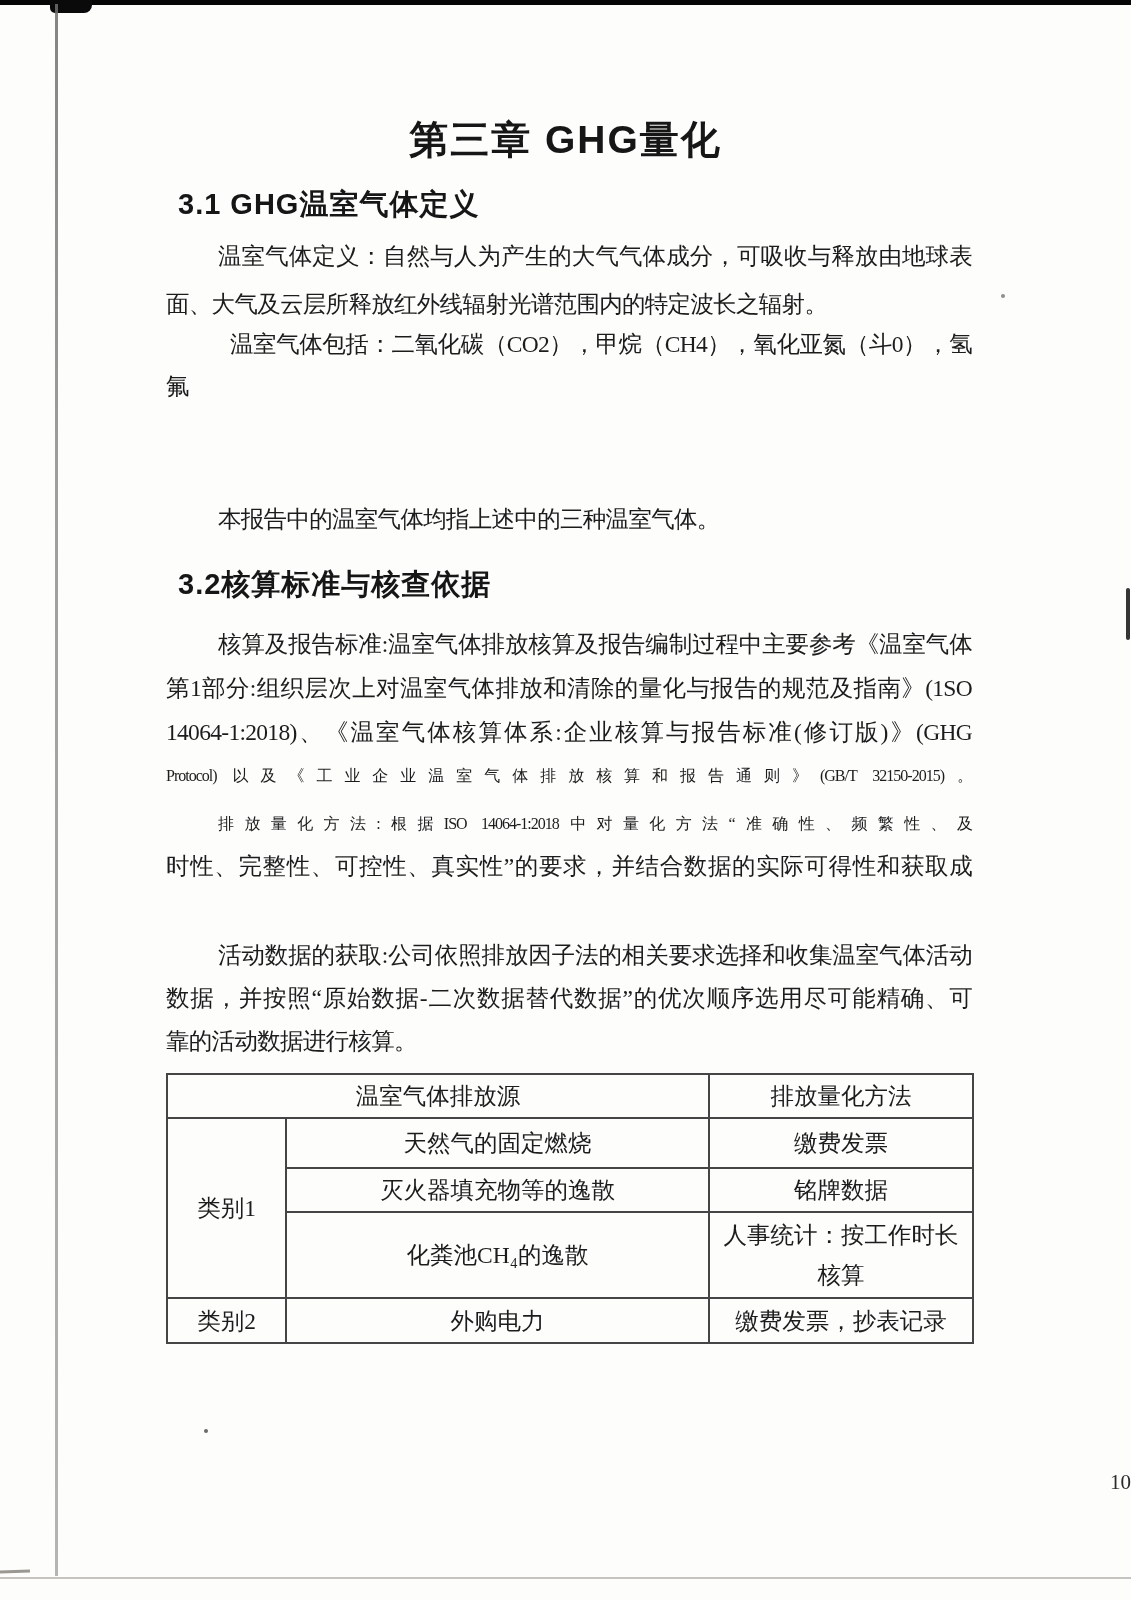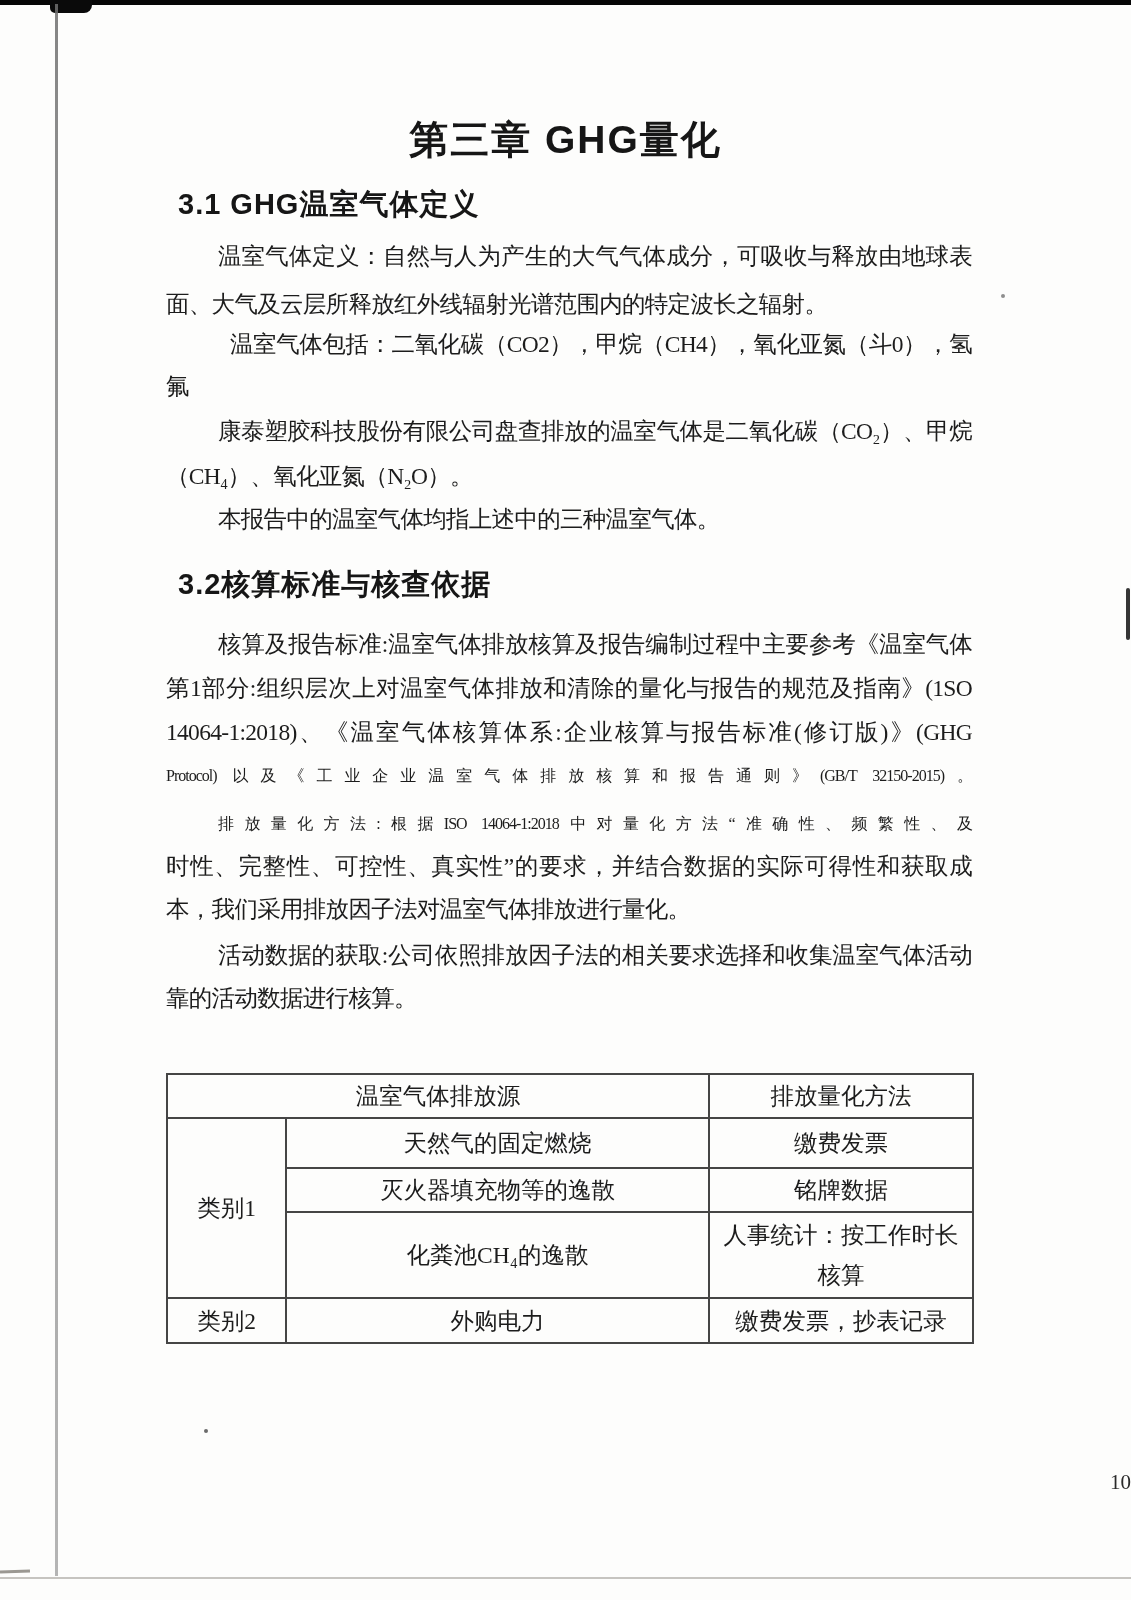--- a/index.html
+++ b/index.html
@@ -94,46 +94,42 @@
 
   <div class="para p1">
     <div class="line fill ind">温室气体定义：自然与人为产生的大气气体成分，可吸收与释放由地球表</div>
     <div class="line">面、大气及云层所释放红外线辐射光谱范围内的特定波长之辐射。</div>
   </div>
 
   <div class="para p2">
     <div class="line fill ind2">温室气体包括：二氧化碳（CO2），甲烷（CH4），氧化亚氮（斗0），氢氟</div>
   </div>
 
-  <div class="para p3">
-    <div class="line fill ind">康泰塑胶科技股份有限公司盘查排放的温室气体是二氧化碳（CO₂）、甲烷</div>
-    <div class="line">（CH₄）、氧化亚氮（N₂O）。</div>
-  </div>
 
   <div class="para p4">
     <div class="line ind">本报告中的温室气体均指上述中的三种温室气体。</div>
   </div>
 
   <div class="sec-heading h32">3.2核算标准与核查依据</div>
 
   <div class="para p5">
     <div class="line fill ind">核算及报告标准:温室气体排放核算及报告编制过程中主要参考《温室气体</div>
     <div class="line fill">第1部分:组织层次上对温室气体排放和清除的量化与报告的规范及指南》(1SO</div>
     <div class="line fill">14064-1:2018)、《温室气体核算体系:企业核算与报告标准(修订版)》(GHG</div>
     <div class="line fill xs">Protocol) 以及《工业企业温室气体排放核算和报告通则》(GB/T 32150-2015)。</div>
   </div>
 
   <div class="para p6">
     <div class="line fill ind xs">排放量化方法:根据ISO 14064-1:2018中对量化方法“准确性、频繁性、及</div>
     <div class="line fill">时性、完整性、可控性、真实性”的要求，并结合数据的实际可得性和获取成</div>
-    <div class="line">本，我们采用排放因子法对温室气体排放进行量化。</div>
   </div>
 
   <div class="para p7">
     <div class="line fill ind">活动数据的获取:公司依照排放因子法的相关要求选择和收集温室气体活动</div>
+    <div class="line fill">数据，并按照“原始数据-二次数据替代数据”的优次顺序选用尽可能精确、可</div>
     <div class="line">靠的活动数据进行核算。</div>
   </div>
 
   <table class="tbl">
     <colgroup>
       <col style="width:119px">
       <col style="width:423px">
       <col style="width:264px">
     </colgroup>
     <tbody>

